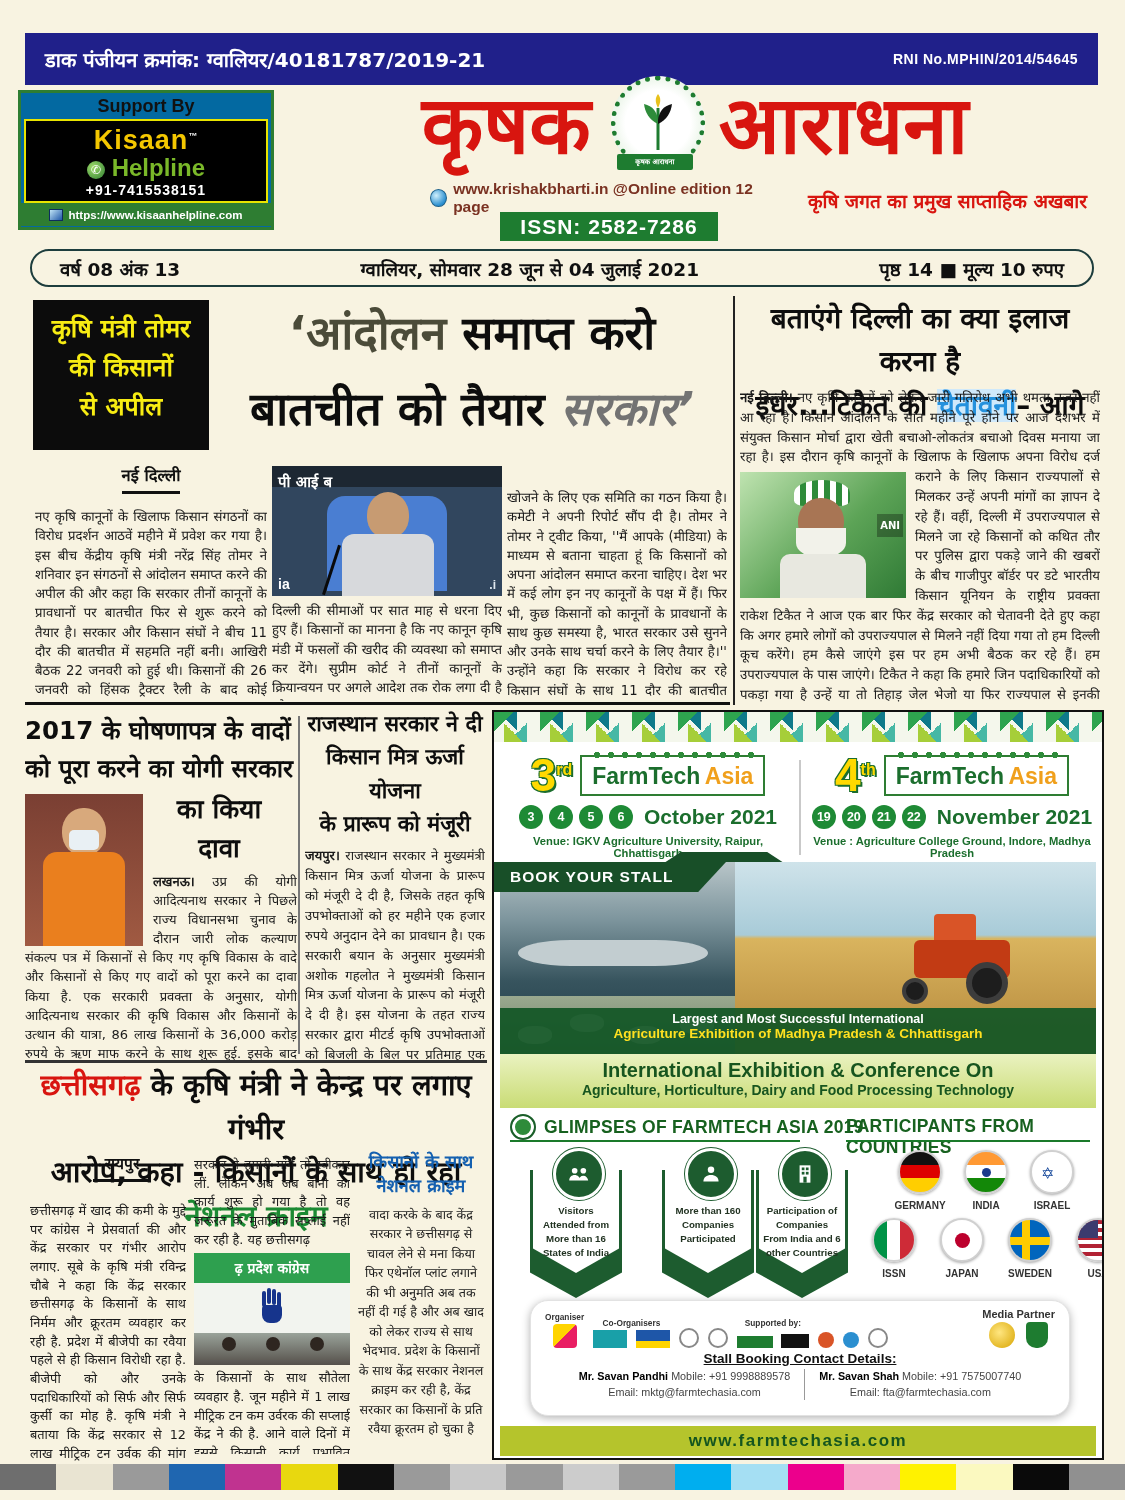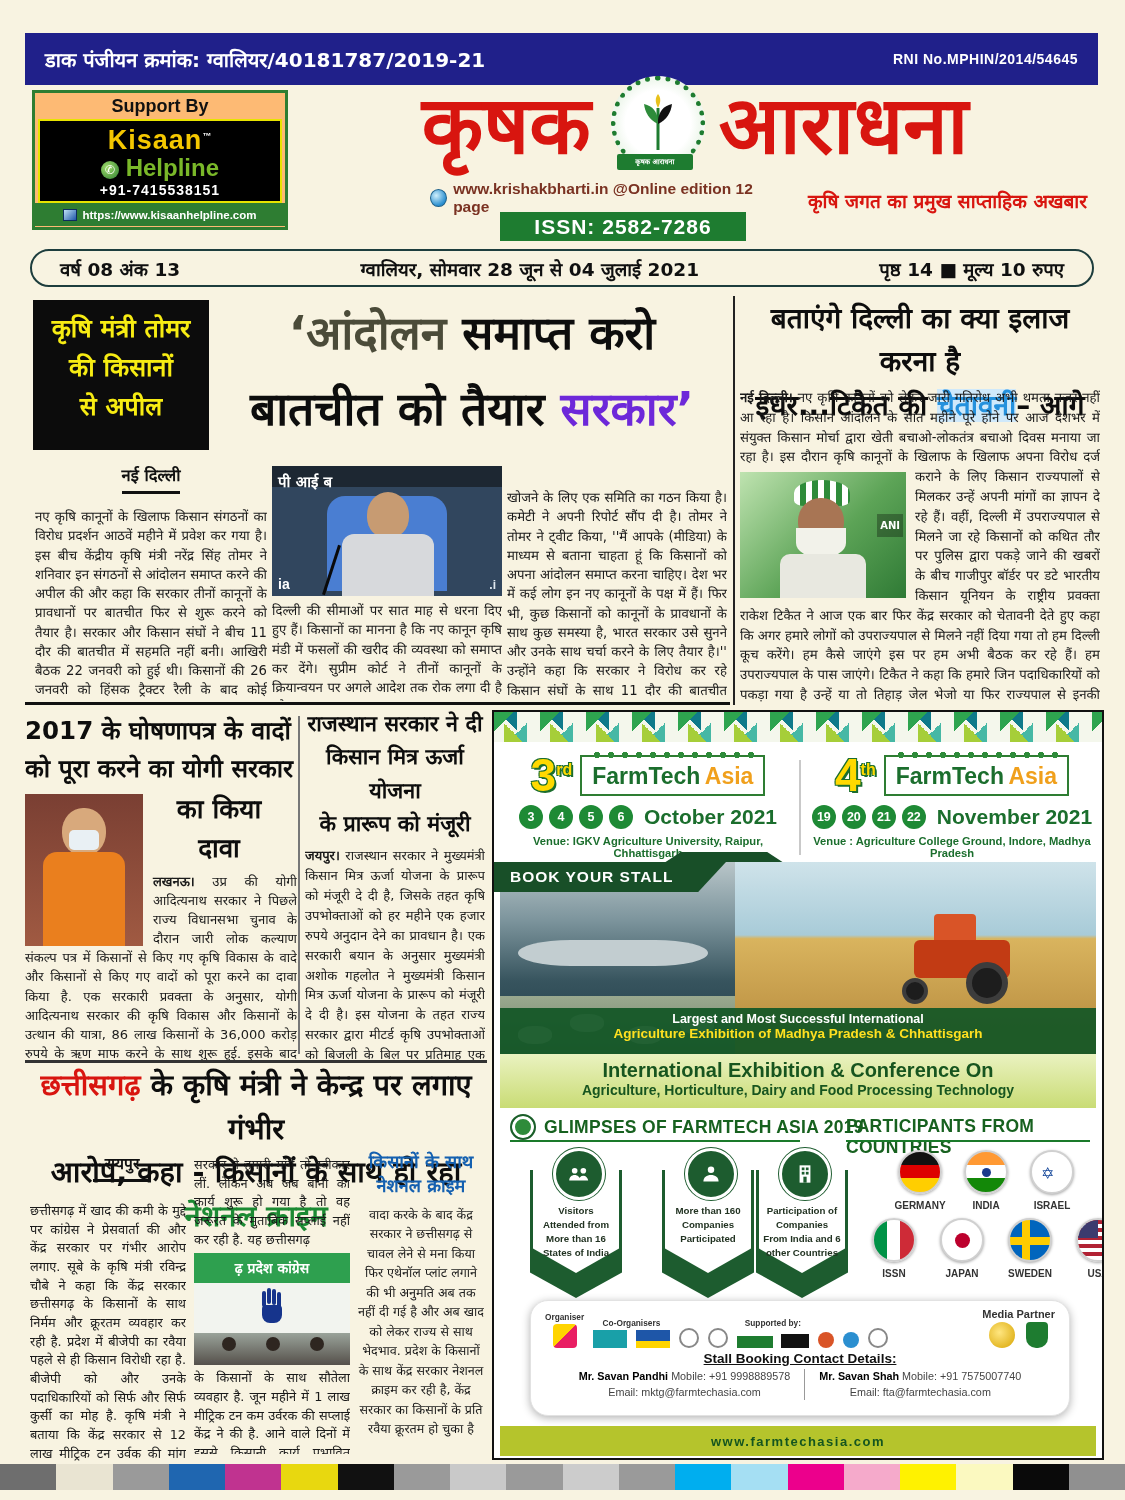--- a/index.html
+++ b/index.html
@@ -6,48 +6,48 @@
   body{background:#d8d4c4;font-family:"Liberation Sans","DejaVu Sans",sans-serif;}
   #page{position:relative;width:1125px;height:1500px;background:#f8f3e1;margin:0 auto;overflow:hidden;}
   .abs{position:absolute;}
   .hindi{font-family:"DejaVu Sans","Liberation Sans",sans-serif;}
   .just{text-align:justify;}
   
   .topbar{left:25px;top:33px;width:1073px;height:52px;background:#20208a;color:#fff;display:flex;justify-content:space-between;align-items:center;padding:16px 20px;box-sizing:border-box;}
   .topbar .tl{font-size:20px;font-weight:700;}
   .topbar .tr{font-size:14px;font-weight:800;letter-spacing:.5px;}
   
-  .supportbox{left:32px;top:90px;width:256px;height:140px;border:3px solid #2e7d32;background:#fdba74;box-sizing:border-box;}
+  .supportbox{left:18px;top:90px;width:256px;height:140px;border:3px solid #2e7d32;background:#0369a1;box-sizing:border-box;}
   .sb-title{height:26px;text-align:center;font-size:18px;font-weight:800;color:#111;line-height:26px;}
   .sb-black{margin:0 3px;background:#000;border:2px solid #e8e400;text-align:center;padding:1px 0 2px;}
   .k1{color:#f4c700;font-size:27px;font-weight:800;line-height:29px;letter-spacing:1px;}
   .k1 sup{font-size:9px;color:#fff;}
   .k2{color:#7ab829;font-size:24px;font-weight:800;line-height:26px;}
   .phone-ic{display:inline-block;width:18px;height:18px;border-radius:50%;background:radial-gradient(circle at 35% 35%,#9fdc6a,#2e7d32);color:#fff;font-size:12px;line-height:18px;vertical-align:2px;}
   .k3{color:#fff;font-size:14px;font-weight:800;line-height:18px;letter-spacing:1px;}
   .sb-url{height:23px;background:#2e7d32;color:#fff;font-size:11.5px;font-weight:700;display:flex;align-items:center;justify-content:center;gap:5px;}
   .pc-ic{width:12px;height:10px;background:linear-gradient(135deg,#bfe3f5,#1e56a8);border:1px solid #0d2c5e;}
   
   .mast-title{left:292px;top:70px;width:806px;height:112px;display:flex;align-items:center;justify-content:center;gap:16px;}
   .mt-word{font-size:80px;font-weight:800;color:#d8150f;line-height:1;}
   .mt-logo{position:relative;width:96px;height:100px;flex:0 0 auto;}
   .mt-circ{position:absolute;left:4px;top:0;width:84px;height:84px;border-radius:50%;border:5px dotted #1e7c30;background:radial-gradient(circle,#ffffff 55%,#d9ecd4);display:flex;align-items:center;justify-content:center;}
   .mt-rib{position:absolute;left:10px;top:78px;width:76px;height:16px;background:#1e7c30;color:#fff;font-size:7px;font-weight:700;text-align:center;line-height:16px;border-radius:2px;}
   .mast-online{left:430px;top:187px;width:345px;height:22px;display:flex;align-items:center;gap:6px;color:#7a3222;font-size:15.5px;font-weight:800;}
   .globe-ic{width:16px;height:16px;border-radius:50%;background:radial-gradient(circle at 35% 35%,#cfeffb,#2b8fd0 70%);border:1px solid #1a5f8a;}
   .mast-tagline{left:795px;top:188px;width:305px;font-size:19px;font-weight:800;color:#d8150f;text-align:center;}
-  .issn{left:500px;top:212px;width:246px;height:29px;background:#1e7c30;color:#fff;font-size:21px;font-weight:800;display:flex;align-items:center;justify-content:center;letter-spacing:1px;}
+  .issn{left:500px;top:212px;width:218px;height:29px;background:#1e7c30;color:#fff;font-size:21px;font-weight:800;display:flex;align-items:center;justify-content:center;letter-spacing:1px;}
   
   .datebar{left:30px;top:249px;width:1064px;height:38px;border:2.5px solid #1d3d3d;border-radius:20px;display:flex;justify-content:space-between;align-items:center;padding:0 28px;box-sizing:border-box;font-size:18.5px;font-weight:800;color:#101010;background:#f8f3e1;}
   
   .lead-kicker{left:33px;top:300px;width:176px;height:150px;background:#0c0c0c;color:#f7ec13;font-size:25px;font-weight:800;text-align:center;padding-top:10px;box-sizing:border-box;line-height:1.55;}
   .lead-headline{left:216px;top:296px;width:512px;height:160px;text-align:center;font-weight:800;overflow:hidden;}
   .lh-line{font-size:46px;line-height:1.65;color:#0d0d0d;white-space:nowrap;}
   .lh-olive{color:#4b4b39;}
-  .lh-red{color:#6d28d9;}
+  .lh-red{color:#737373;font-style:italic;}
   .lead-place{left:35px;top:463px;width:232px;text-align:center;font-size:16.5px;font-weight:800;color:#111;}
   .place-rule{width:58px;height:3px;background:#111;margin:5px auto 0;}
   .coltxt{font-size:13.2px;line-height:1.46;color:#1a1a1a;overflow:hidden;}
   .lead-col1{left:35px;top:507px;width:232px;height:194px;}
   .lead-photo{left:272px;top:466px;width:230px;height:130px;background:linear-gradient(180deg,#1d2732 0%,#1d2732 16%,#31465e 16%,#31465e 100%);overflow:hidden;}
   .lp-chair{position:absolute;left:55px;top:30px;width:120px;height:95px;background:#4a7ed2;border-radius:18px 18px 0 0;}
   .lp-head{position:absolute;left:95px;top:26px;width:42px;height:46px;background:#c79b72;border-radius:50% 50% 45% 45%;}
   .lp-body{position:absolute;left:70px;top:68px;width:92px;height:62px;background:#d7d9dc;border-radius:12px 12px 0 0;}
   .lp-mic{position:absolute;left:58px;top:78px;width:3px;height:52px;background:#0a0a0a;transform:rotate(18deg);}
   .lp-t1{position:absolute;left:6px;top:5px;color:#fff;font-size:15px;font-weight:800;}
@@ -161,21 +161,21 @@
   .fb{position:absolute;left:36px;top:588px;width:540px;height:116px;background:#fff;border-radius:18px;border:1px solid #e2e2e2;box-shadow:0 2px 8px rgba(0,0,0,.3);box-sizing:border-box;padding:5px 14px;}
   .fb-row1{display:flex;align-items:flex-end;gap:9px;height:42px;}
   .fb-grp{text-align:center;}
   .fb-lab{font-size:8.3px;font-weight:800;color:#333;margin-bottom:2px;}
   .lgo{display:inline-block;vertical-align:bottom;}
   .fb-stall{text-align:center;font-size:13.5px;font-weight:800;color:#111;text-decoration:underline;margin-top:3px;}
   .fb-contacts{display:flex;justify-content:center;gap:14px;margin-top:3px;}
   .fb-c{font-size:10.8px;color:#444;line-height:1.45;text-align:center;}
   .fb-c b{color:#000;}
   .fb-sep{width:1px;background:#999;}
-  .web{position:absolute;left:6px;top:714px;width:596px;height:30px;background:#b5c42c;display:flex;align-items:center;justify-content:center;font-size:13px;font-weight:800;color:#14551f;letter-spacing:1.5px;}
+  .web{position:absolute;left:6px;top:714px;width:596px;height:30px;background:#b5c42c;display:flex;align-items:center;justify-content:center;font-size:17px;font-weight:800;color:#14551f;letter-spacing:1.5px;}
   
   .colorbar{left:0;top:1464px;width:1125px;height:26px;display:flex;}
   .colorbar div{flex:1;}
 </style>
 </head>
 <body>
 
 <div id="page">
 
   <div class="abs topbar">

